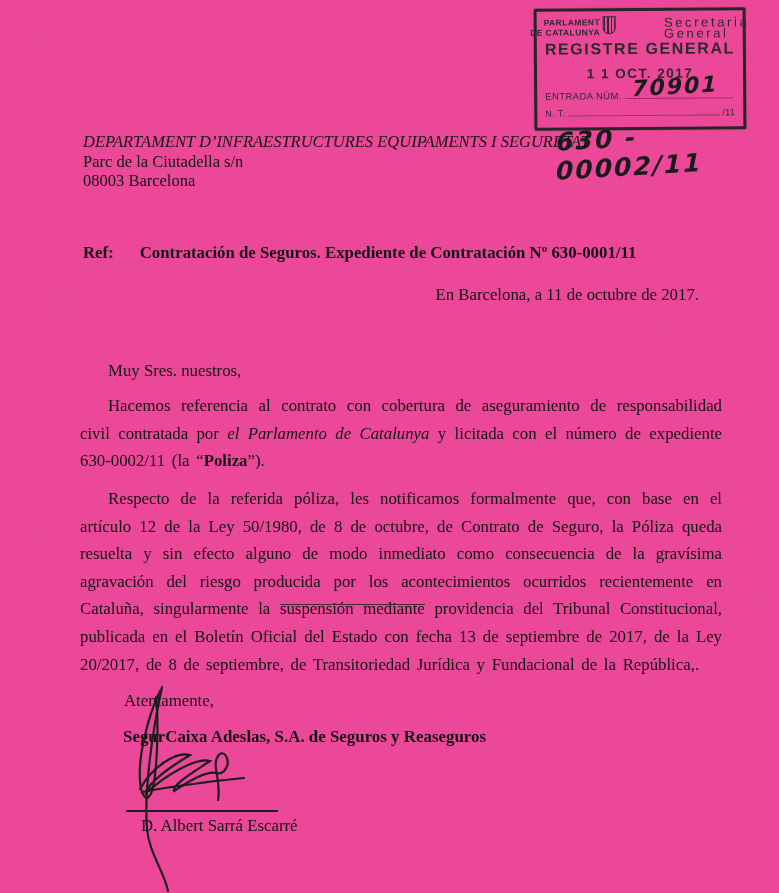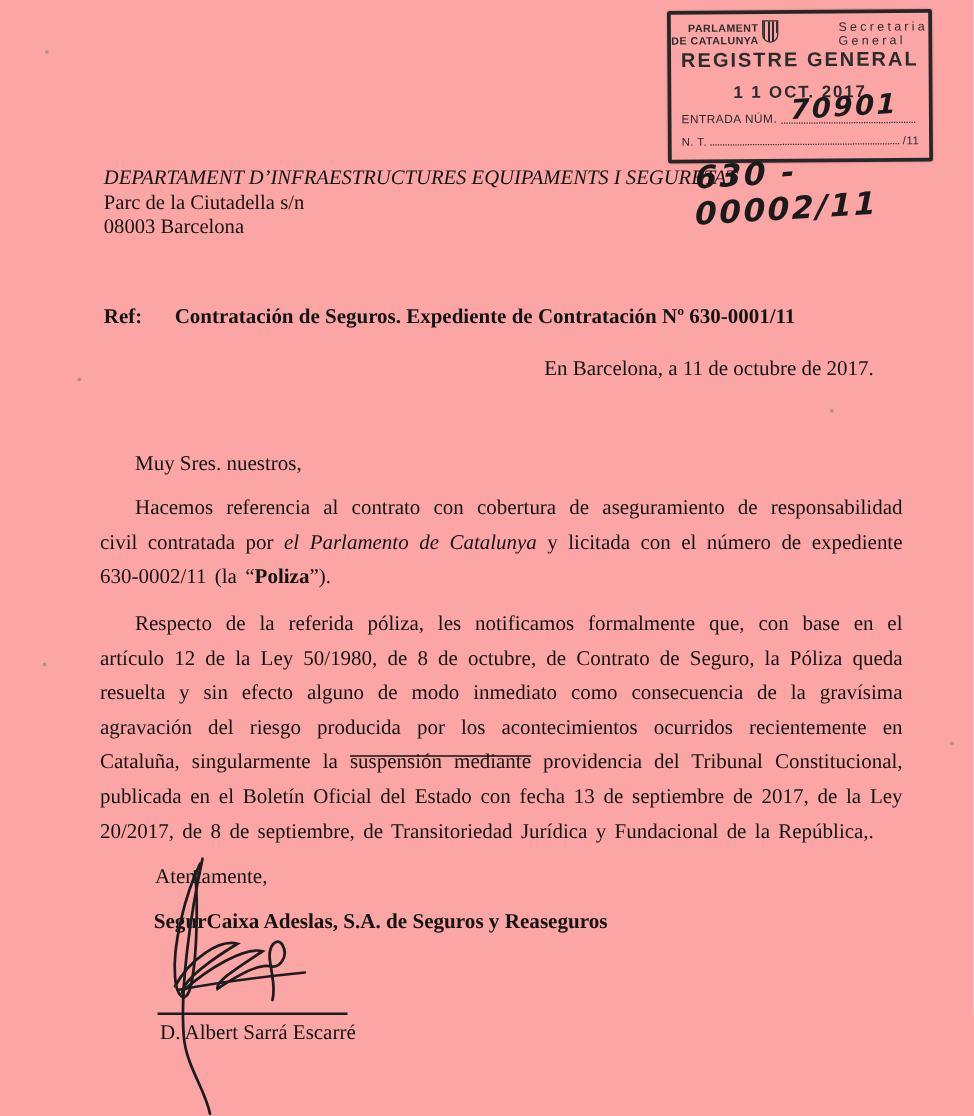--- a/index.html
+++ b/index.html
@@ -1,37 +1,37 @@
 <!DOCTYPE html>
 <html><head>
 <meta charset="utf-8">
 <style>
   html,body { margin:0; padding:0; background:#e8e8e8; }
   .page {
     position:relative; width:779px; height:893px; margin:0 auto;
-    background:#fca5a5; color:#141414; overflow:hidden;
+    background:#ec4899; color:#141414; overflow:hidden;
     font-family:"Liberation Serif", serif;
   }
 
   
   .stamp {
     position:absolute; left:534px; top:8px; width:212px; height:122px;
     box-sizing:border-box; border:3px solid #262626; border-radius:2px;
     padding:4px 8px 4px; transform:rotate(-0.4deg);
     font-family:"Liberation Sans", sans-serif; color:#2b2b2b;
     box-shadow:0 0 0 1px rgba(60,60,60,.12);
   }
   .stamp-head { display:flex; align-items:flex-start; justify-content:center; gap:3px; }
   .stamp-org { text-align:right; font-size:8.5px; font-weight:700; line-height:10px; letter-spacing:.4px; padding-top:2px; white-space:nowrap; }
   .shield {
     width:13px; height:18px; flex:0 0 auto; margin-top:1px;
     border:1.5px solid #2b2b2b; border-radius:0 0 7px 7px; box-sizing:border-box;
     background:repeating-linear-gradient(90deg,#2b2b2b 0 1.5px,transparent 1.5px 3.5px);
   }
-  .stamp-sec { font-size:10px; line-height:11px; letter-spacing:2.6px; padding-top:2px; white-space:nowrap;margin-left:45px; }
+  .stamp-sec { font-size:13px; line-height:11px; letter-spacing:2.6px; padding-top:2px; white-space:nowrap;margin-left:45px; }
   .stamp-registry { margin-top:1px; text-align:center; font-size:16px; font-weight:700; letter-spacing:1.6px; white-space:nowrap; }
   .stamp-date { margin-top:8px; text-align:center; font-size:13.5px; font-weight:700; letter-spacing:1.5px; }
   .stamp-row { display:flex; align-items:flex-end; margin-top:9px; font-size:9.5px; letter-spacing:.4px; }
   .stamp-row.nt { margin-top:7px; font-size:9px; }
   .dots { flex:1 1 auto; border-bottom:1.6px dotted #2b2b2b; margin:0 3px 2px; height:2px; }
   .hand { font-family:"DejaVu Sans", sans-serif; font-style:italic; font-weight:700; color:#1a1a1a; }
   .entry-hand {
     position:absolute; right:24px; top:63px; font-size:22px; letter-spacing:2px;
     transform:rotate(-3deg) skewX(-4deg);
   }
@@ -55,21 +55,21 @@
   .p1 { top:392px; }
   .p2 { top:485px; }
   .para em { font-style:italic; }
   .para strong { font-weight:700; }
   .struck {
     background-image:linear-gradient(to bottom, transparent 27%, rgba(30,30,30,.8) 27%, rgba(30,30,30,.8) 34%, transparent 34%);
   }
   .closing { position:absolute; left:124px; top:691px; font-size:16.8px; }
   .company { position:absolute; left:123px; top:727px; font-size:16.9px; font-weight:700; white-space:nowrap; }
   .sig-rule { position:absolute; left:126px; top:810px; width:152px; border-top:2px solid #1c1c1c; }
-  .signer { position:absolute; left:128px; top:816px; font-size:16.8px; white-space:nowrap; }
+  .signer { position:absolute; left:141px; top:816px; font-size:16.8px; white-space:nowrap; }
   .signature { position:absolute; left:104px; top:681px; pointer-events:none; }
 
   .speck { position:absolute; width:3px; height:3px; border-radius:50%; background:#777; opacity:.5; }
 </style>
 </head>
 <body>
 
 <div class="page">
 
   <div class="stamp">

